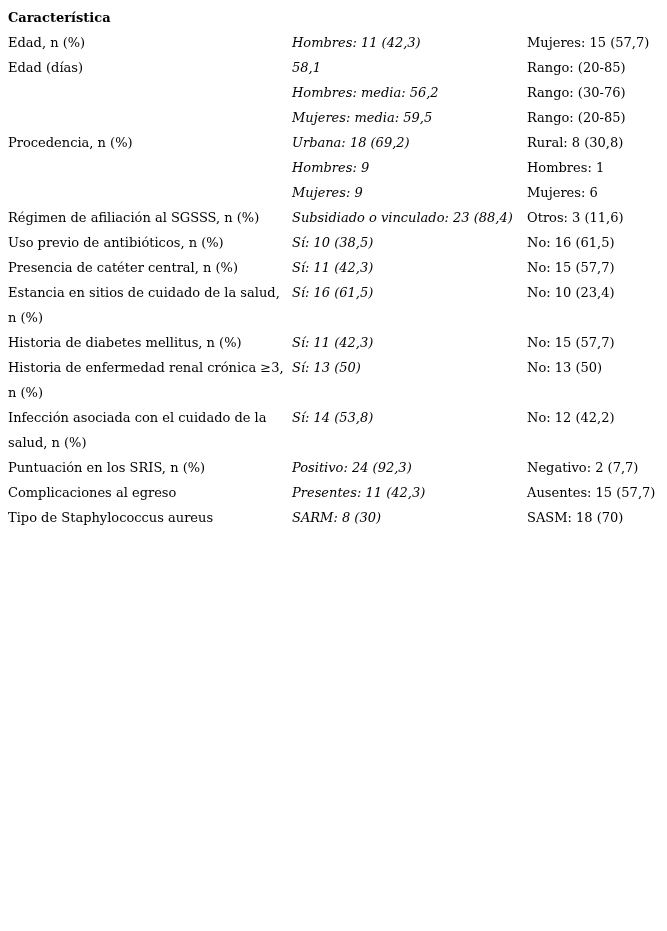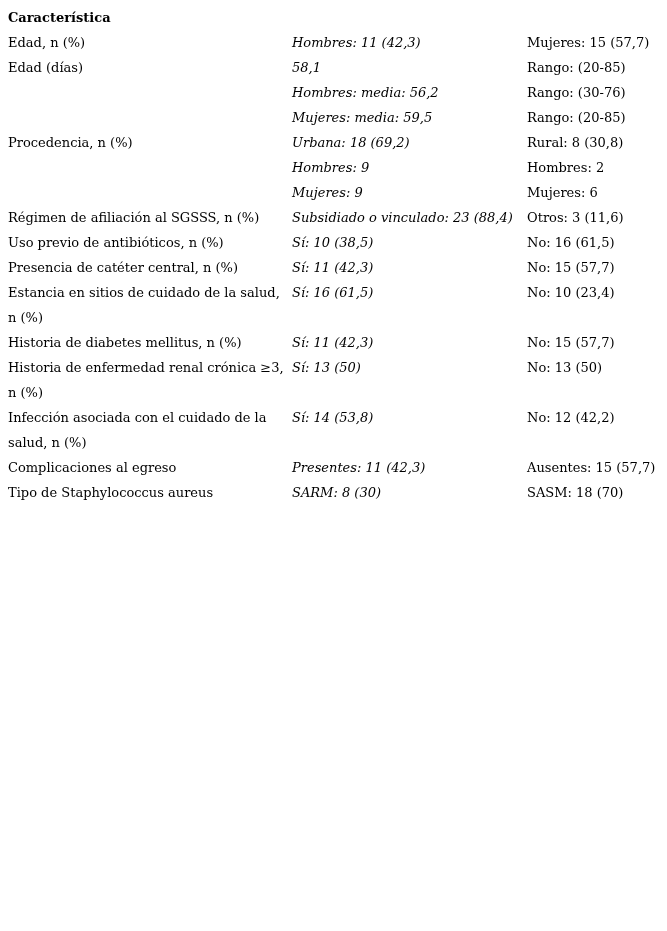--- a/index.html
+++ b/index.html
@@ -78,21 +78,21 @@
       <td class="c3">Rango: (20-85)</td>
     </tr>
     <tr>
       <td class="c1">Procedencia, n (%)</td>
       <td class="c2">Urbana: 18 (69,2)</td>
       <td class="c3">Rural: 8 (30,8)</td>
     </tr>
     <tr>
       <td class="c1"></td>
       <td class="c2">Hombres: 9</td>
-      <td class="c3">Hombres: 2</td>
+      <td class="c3">Hombres: 1</td>
     </tr>
     <tr>
       <td class="c1"></td>
       <td class="c2">Mujeres: 9</td>
       <td class="c3">Mujeres: 6</td>
     </tr>
     <tr>
       <td class="c1">Régimen de afiliación al SGSSS, n (%)</td>
       <td class="c2">Subsidiado o vinculado: 23 (88,4)</td>
       <td class="c3">Otros: 3 (11,6)</td>
@@ -121,20 +121,25 @@
       <td class="c1">Historia de enfermedad renal crónica ≥3, n (%)</td>
       <td class="c2">Sí: 13 (50)</td>
       <td class="c3">No: 13 (50)</td>
     </tr>
     <tr>
       <td class="c1">Infección asociada con el cuidado de la salud, n (%)</td>
       <td class="c2">Sí: 14 (53,8)</td>
       <td class="c3">No: 12 (42,2)</td>
     </tr>
     <tr>
+      <td class="c1">Puntuación en los SRIS, n (%)</td>
+      <td class="c2">Positivo: 24 (92,3)</td>
+      <td class="c3">Negativo: 2 (7,7)</td>
+    </tr>
+    <tr>
       <td class="c1">Complicaciones al egreso</td>
       <td class="c2">Presentes: 11 (42,3)</td>
       <td class="c3">Ausentes: 15 (57,7)</td>
     </tr>
     <tr>
       <td class="c1">Tipo de Staphylococcus aureus</td>
       <td class="c2">SARM: 8 (30)</td>
       <td class="c3">SASM: 18 (70)</td>
     </tr>
   </tbody>

